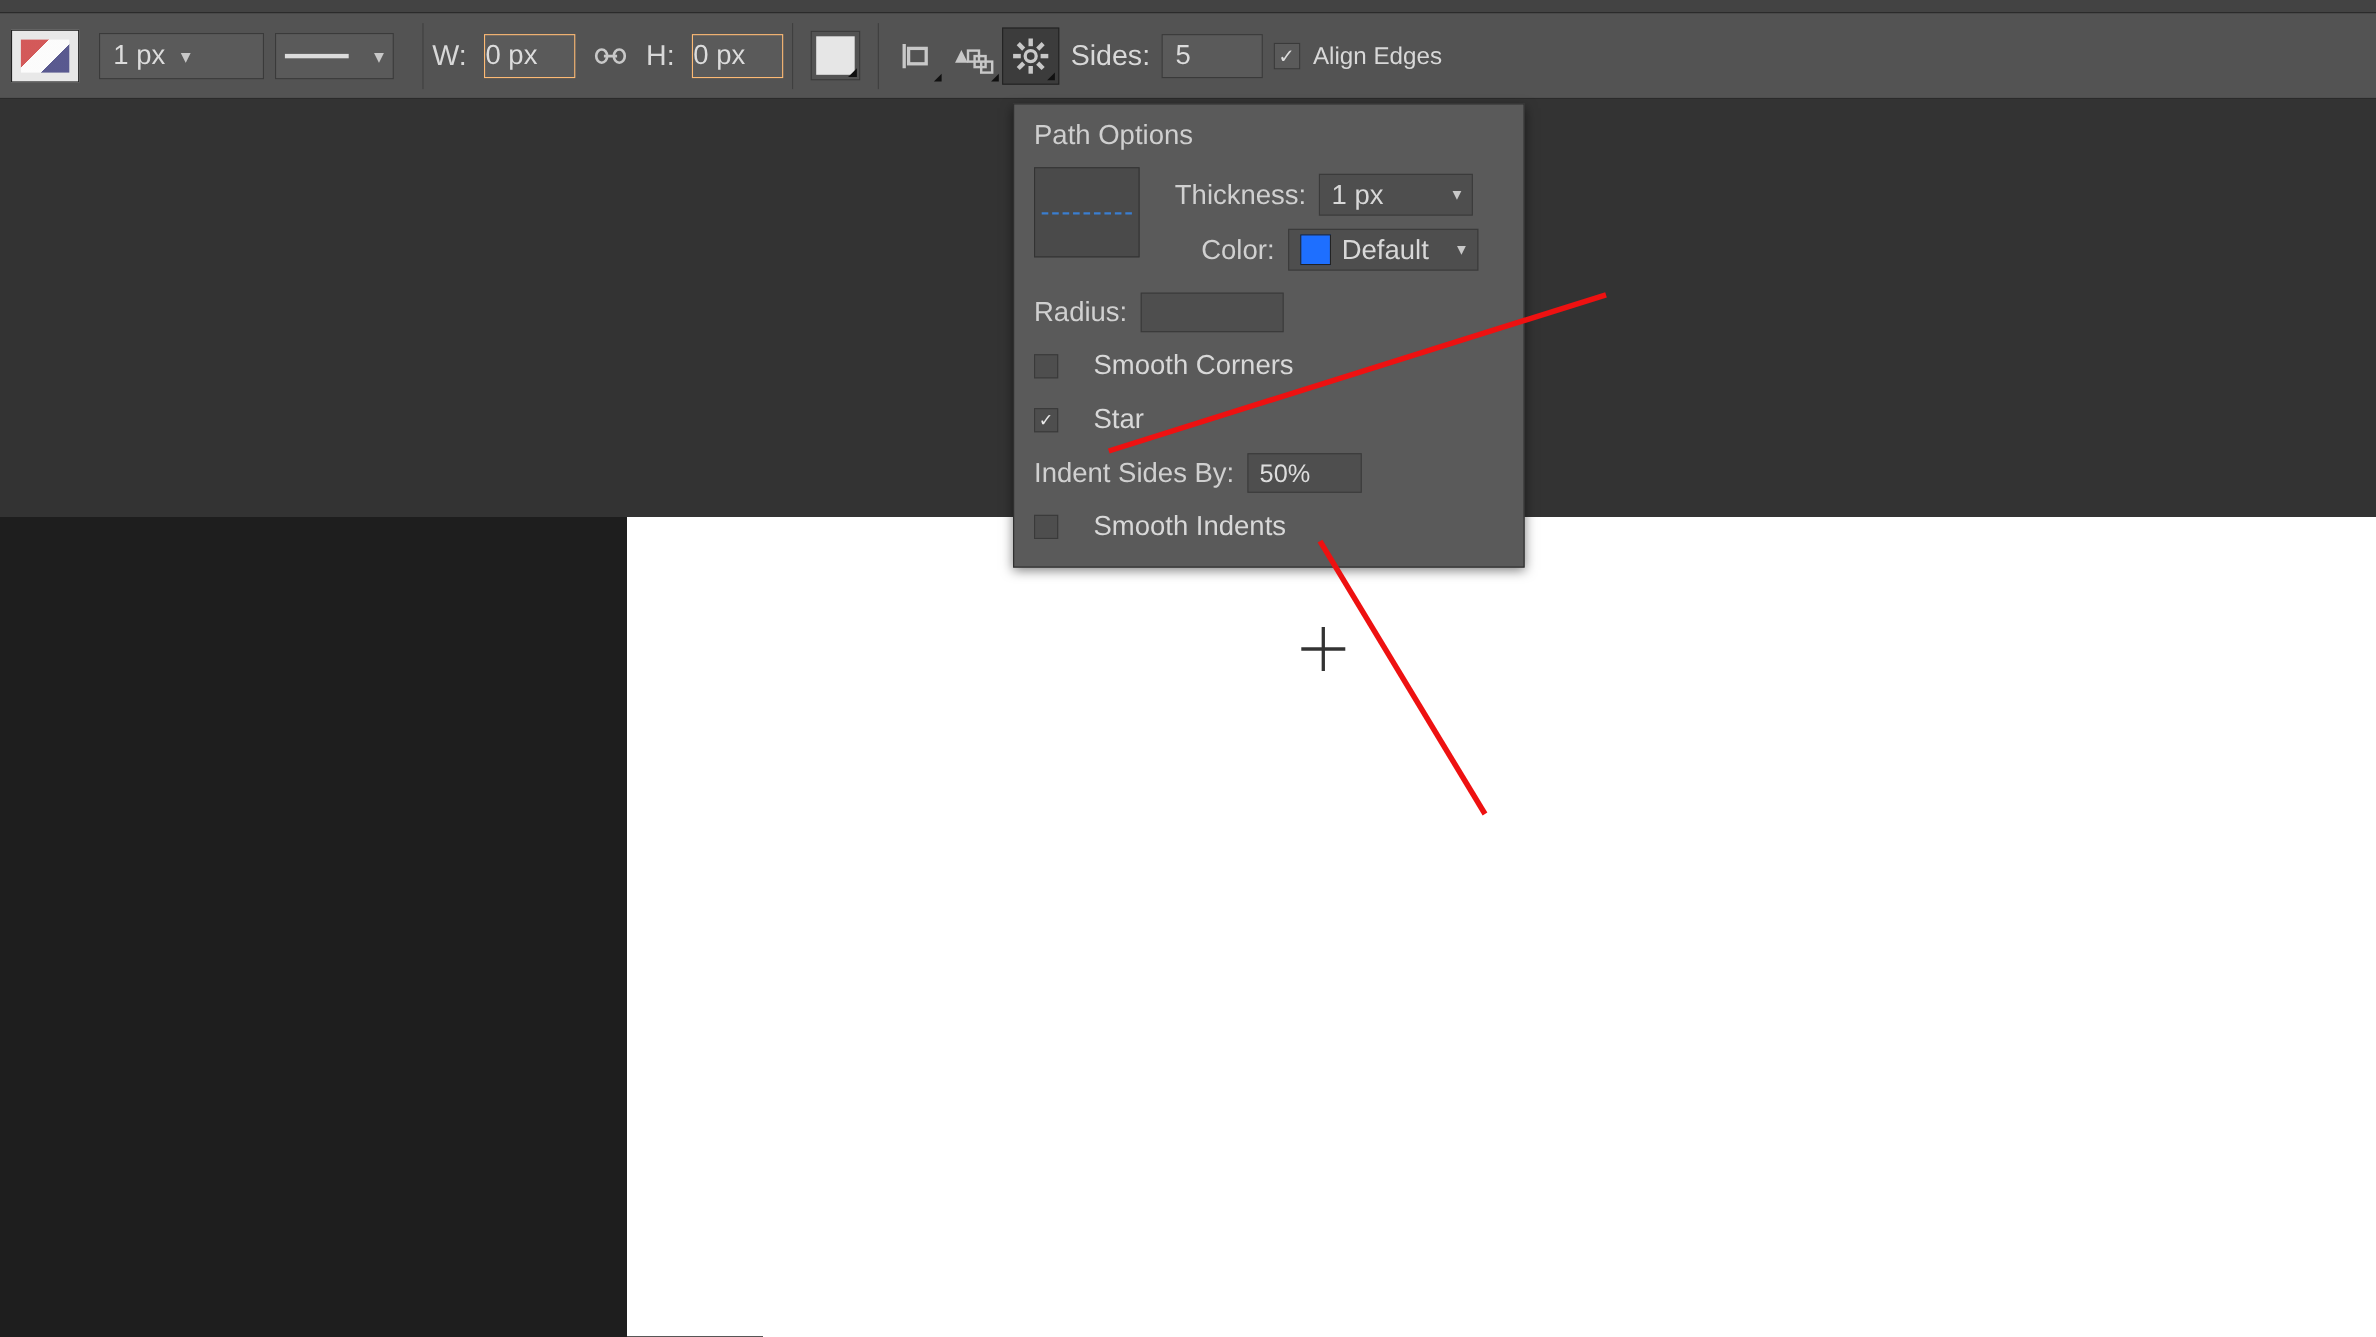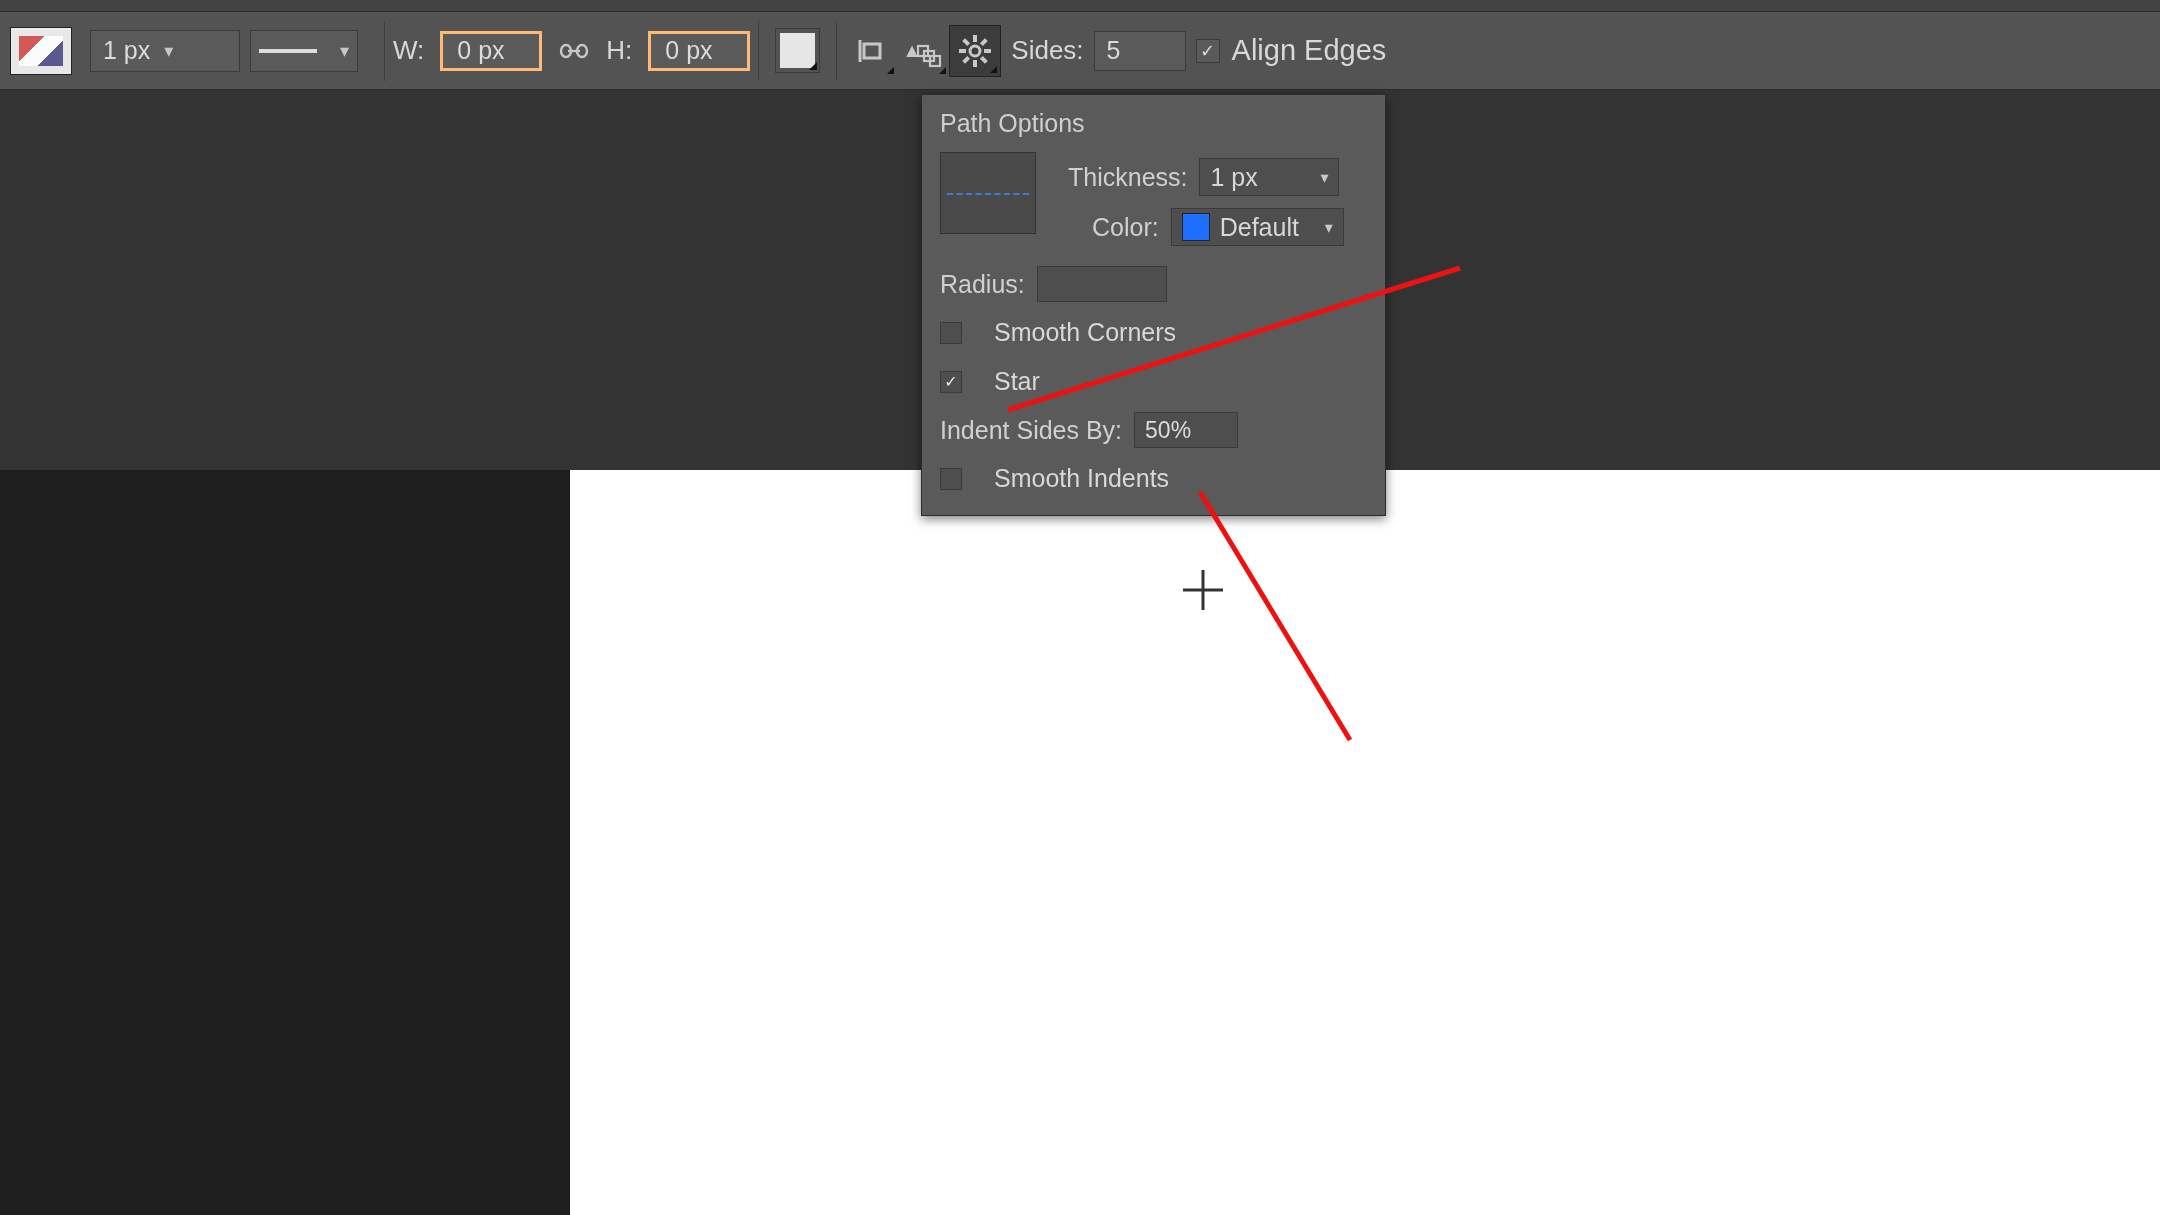--- a/index.html
+++ b/index.html
@@ -90,26 +90,26 @@
     display: flex;
     align-items: center;
     gap: 10px;
   }
   .dim-label {
     font-size: 26px;
     color: #d8d8d8;
     margin-right: 6px;
   }
   .dim-input {
-    width: 102px; height: 40px;
+    width: 83px; height: 40px;
     background: #5a5a5a;
-    border: 3px solid #fdba74;
+    border: 1px solid #fdba74;
     color: #dcdcdc;
     font-size: 25px;
-    padding: 0 14px;
+    padding: 0 0;
   }
 
   .link-icon {
     width: 44px; height: 44px;
     display: flex; align-items: center; justify-content: center;
     color: #c8c8c8;
     font-size: 28px;
     cursor: pointer;
   }
 
@@ -184,21 +184,21 @@
     border: 1px solid #3a3a3a;
     display: flex;
     align-items: center;
     justify-content: center;
     cursor: pointer;
     color: #dcdcdc;
     font-size: 18px;
     line-height: 1;
   }
   .align-label {
-    font-size: 29px;
+    font-size: 22px;
     color: #d8d8d8;
   }
 
   
   .canvas-bg {
     position: absolute;
     left: 0; top: 90px; right: 0;
     height: 380px;
     background: #333333;
   }

